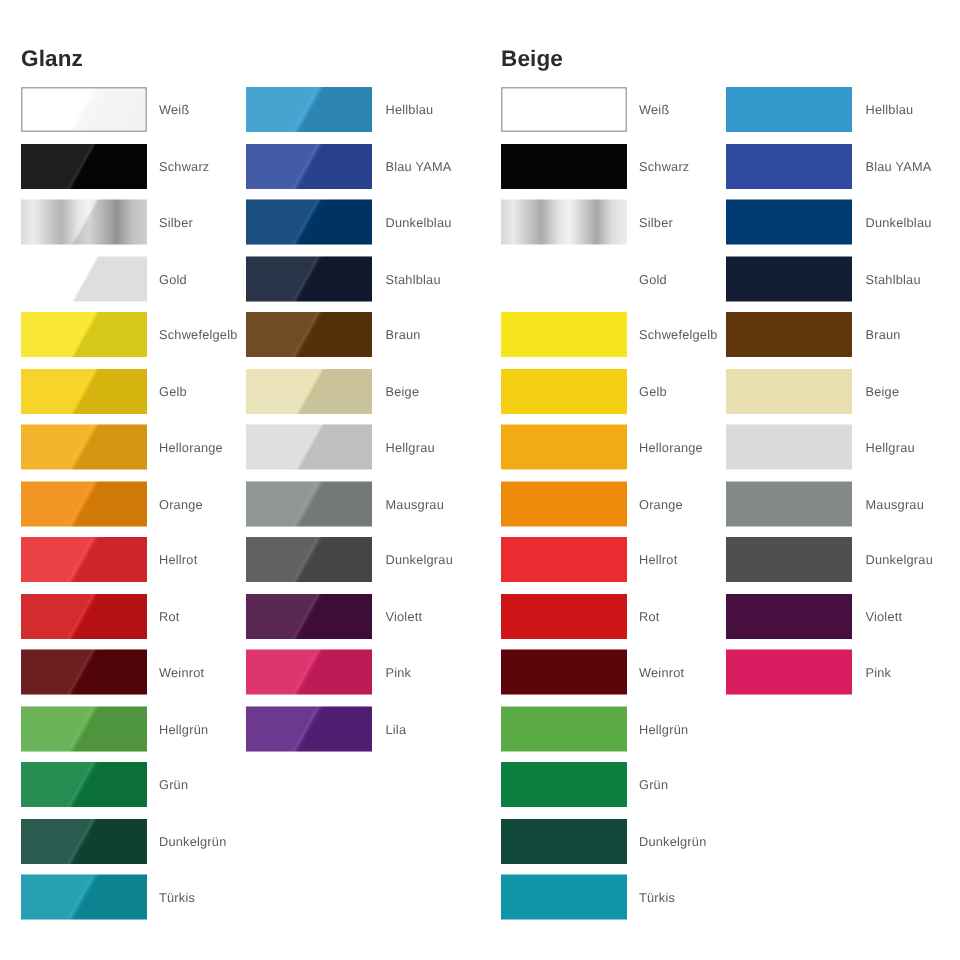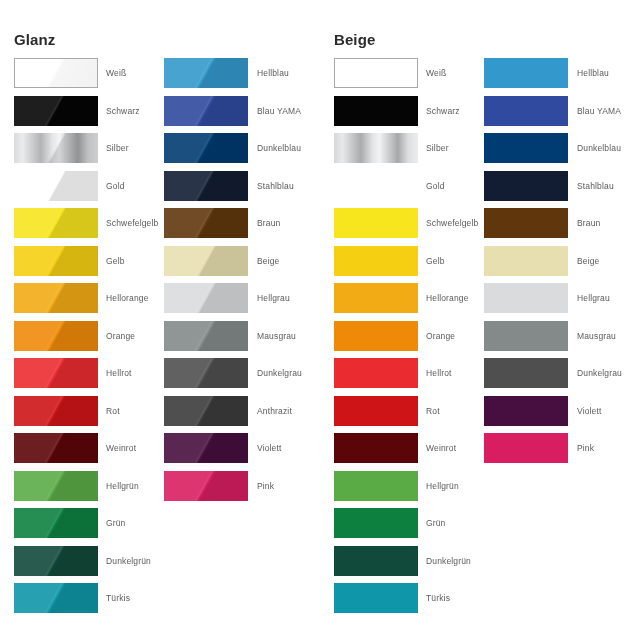--- a/index.html
+++ b/index.html
@@ -251,36 +251,36 @@
           </div>
           <div class="swatch-label">Mausgrau</div>
         </div>
         <div class="row">
           <div class="swatch" style="background: rgb(79, 79, 79);">
             <div class="gloss-overlay"></div>
           </div>
           <div class="swatch-label">Dunkelgrau</div>
         </div>
         <div class="row">
-          <div class="swatch" style="background: rgb(59, 59, 59);">
-            <div class="gloss-overlay"></div>
-          </div>
-          <div class="swatch-label">Anthrazit</div>
-        </div>
-        <div class="row">
           <div class="swatch" style="background: rgb(71, 15, 63);">
             <div class="gloss-overlay"></div>
           </div>
           <div class="swatch-label">Violett</div>
         </div>
         <div class="row">
           <div class="swatch" style="background: rgb(216, 30, 96);">
             <div class="gloss-overlay"></div>
           </div>
           <div class="swatch-label">Pink</div>
+        </div>
+        <div class="row">
+          <div class="swatch" style="background: rgb(92, 35, 130);">
+            <div class="gloss-overlay"></div>
+          </div>
+          <div class="swatch-label">Lila</div>
         </div>
       </div>
     </div>
     <div class="section matt">
       <div class="section-title">Beige</div>
       <div class="col left">
         <div class="row">
           <div class="swatch bordered is-white" style="background: rgb(255, 255, 255);"></div>
           <div class="swatch-label">Weiß</div>
         </div>

